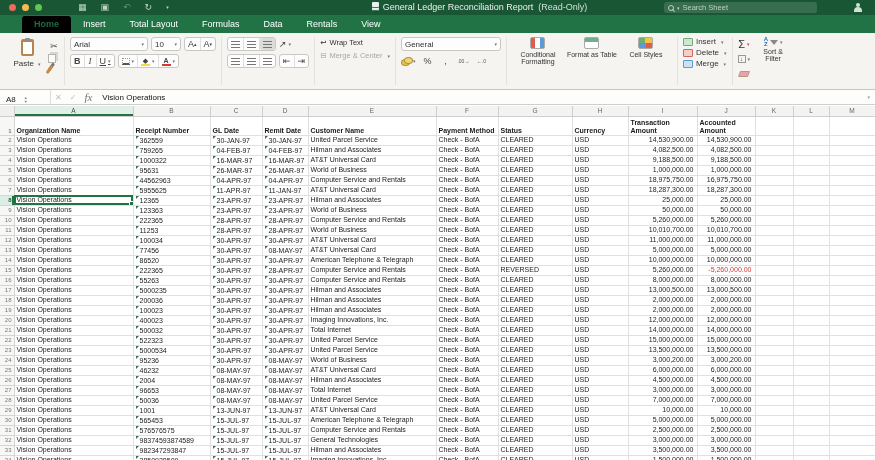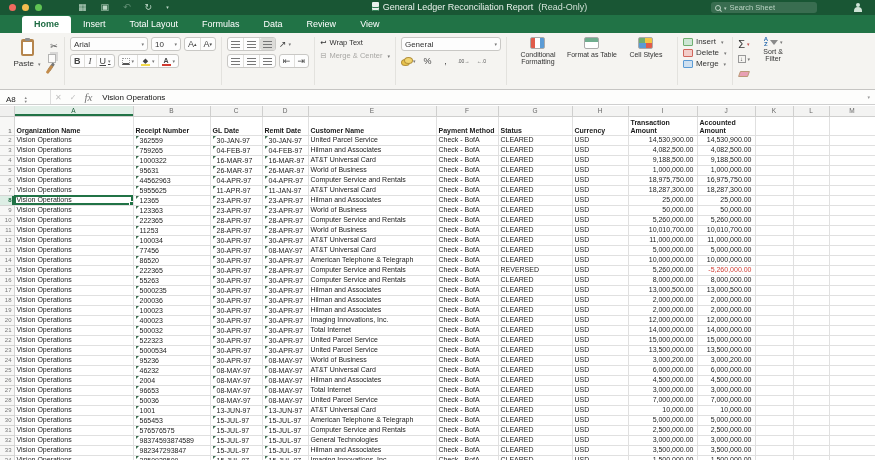--- a/index.html
+++ b/index.html
@@ -10,33 +10,33 @@
   .titlebar { position:absolute; top:0; left:0; right:0; height:15px; background:#195634; display:flex; align-items:center; }
   .lights { display:flex; gap:6px; margin-left:9px; }
   .light { width:7px; height:7px; border-radius:50%; }
   .light.red{background:#ee6a5f;} .light.yellow{background:#f5bd4f;} .light.green{background:#61c454;}
   .tb-icons { display:flex; gap:14px; margin-left:36px; color:#bcd6c5; font-size:9px; line-height:15px; }
   .tb-icons span { cursor:default; }
   .tb-icons .faded { opacity:.45; }
   .tb-title { position:absolute; left:0; right:0; text-align:center; transform:translateX(42px); color:#eaf2ec; font-size:9px; line-height:15px; white-space:nowrap; }
   .doc-ico { display:inline-block; width:7px; height:9px; background:#e9f1ec; border-radius:1px; margin-right:4px; vertical-align:-1px; box-shadow:inset 0 -1px 0 #2f7d52, inset 0 -3px 0 #e9f1ec, inset 0 -4px 0 #2f7d52; }
   .ro { margin-left:5px; color:#cfe0d5; }
-  .searchbox { position:absolute; right:58px; top:2px; width:106px; height:11px; background:rgba(255,255,255,.14); border-radius:3px; display:flex; align-items:center; padding:0 4px; color:#b9d2c2; font-size:7.5px; }
+  .searchbox { position:absolute; right:58px; top:2px; width:153px; height:11px; background:rgba(255,255,255,.14); border-radius:3px; display:flex; align-items:center; padding:0 4px; color:#b9d2c2; font-size:7.5px; }
   .mag { position:relative; width:6px; height:6px; margin-right:3px; }
   .mag::before { content:""; position:absolute; width:4px; height:4px; border:1px solid #b9d2c2; border-radius:50%; }
   .mag::after { content:""; position:absolute; width:3px; height:1px; background:#b9d2c2; transform:rotate(45deg); left:4px; top:5px; }
   .search-caret { font-size:5px; margin-right:3px; }
   .person { position:absolute; right:12px; top:3px; width:10px; height:9px; }
   .person::before { content:""; position:absolute; left:3px; top:0; width:4px; height:4px; border-radius:50%; background:#cfe3d6; }
   .person::after { content:""; position:absolute; left:1px; top:4px; width:8px; height:5px; border-radius:4px 4px 0 0; background:#cfe3d6; }
 
   
   .tabrow { position:absolute; top:15px; left:0; right:0; height:18px; background:#217346; display:flex; align-items:flex-end; padding-left:22px; }
   .tab { color:#fff; font-size:9px; padding:3px 12px 4px 12px; cursor:default; }
-  .tab.active { background:#ffffff; color:#1e6b43; font-weight:bold; border-radius:3px 3px 0 0; }
+  .tab.active { background:#000000; color:#1e6b43; font-weight:bold; border-radius:3px 3px 0 0; }
 
   
   .ribbon { position:absolute; top:33px; left:0; right:0; height:57px; background:#f5f4f1; border-bottom:1px solid #c6c5c3; display:flex; align-items:flex-start; padding:4px 4px 0 6px; }
   .rgroup { display:flex; flex-direction:column; gap:3px; padding:0 5px; border-right:1px solid #e3e2de; height:48px; }
   .rrow { display:flex; align-items:center; gap:3px; }
   .rbtn { background:#fdfdfd; border:1px solid #c9c8c5; border-radius:3px; font-size:8px; color:#333; display:flex; align-items:center; justify-content:center; height:14px; padding:0 3px; }
   .ricon { font-size:9px; color:#444; display:flex; align-items:center; justify-content:center; height:13px; min-width:12px; }
   .caret { font-size:5px; color:#777; margin-left:2px; }
   .paste-group { display:flex; gap:4px; padding:0 4px; border-right:1px solid #e3e2de; height:48px; }
   .paste-btn { display:flex; flex-direction:column; align-items:center; width:34px; }
@@ -137,21 +137,21 @@
     </div>
     <div class="person"></div>
   </div>
 
   <div class="tabrow">
       <div class="tab active">Home</div>
       <div class="tab">Insert</div>
       <div class="tab">Total Layout</div>
       <div class="tab">Formulas</div>
       <div class="tab">Data</div>
-      <div class="tab">Review</div>
+      <div class="tab">Rentals</div>
       <div class="tab">View</div>
     </div>
 
   <div class="ribbon">
 
     <div class="paste-group">
       <div class="paste-btn">
         <div class="clipboard"></div>
         <div class="paste-label"><span>Paste</span> <span class="caret">▾</span></div>
       </div>

